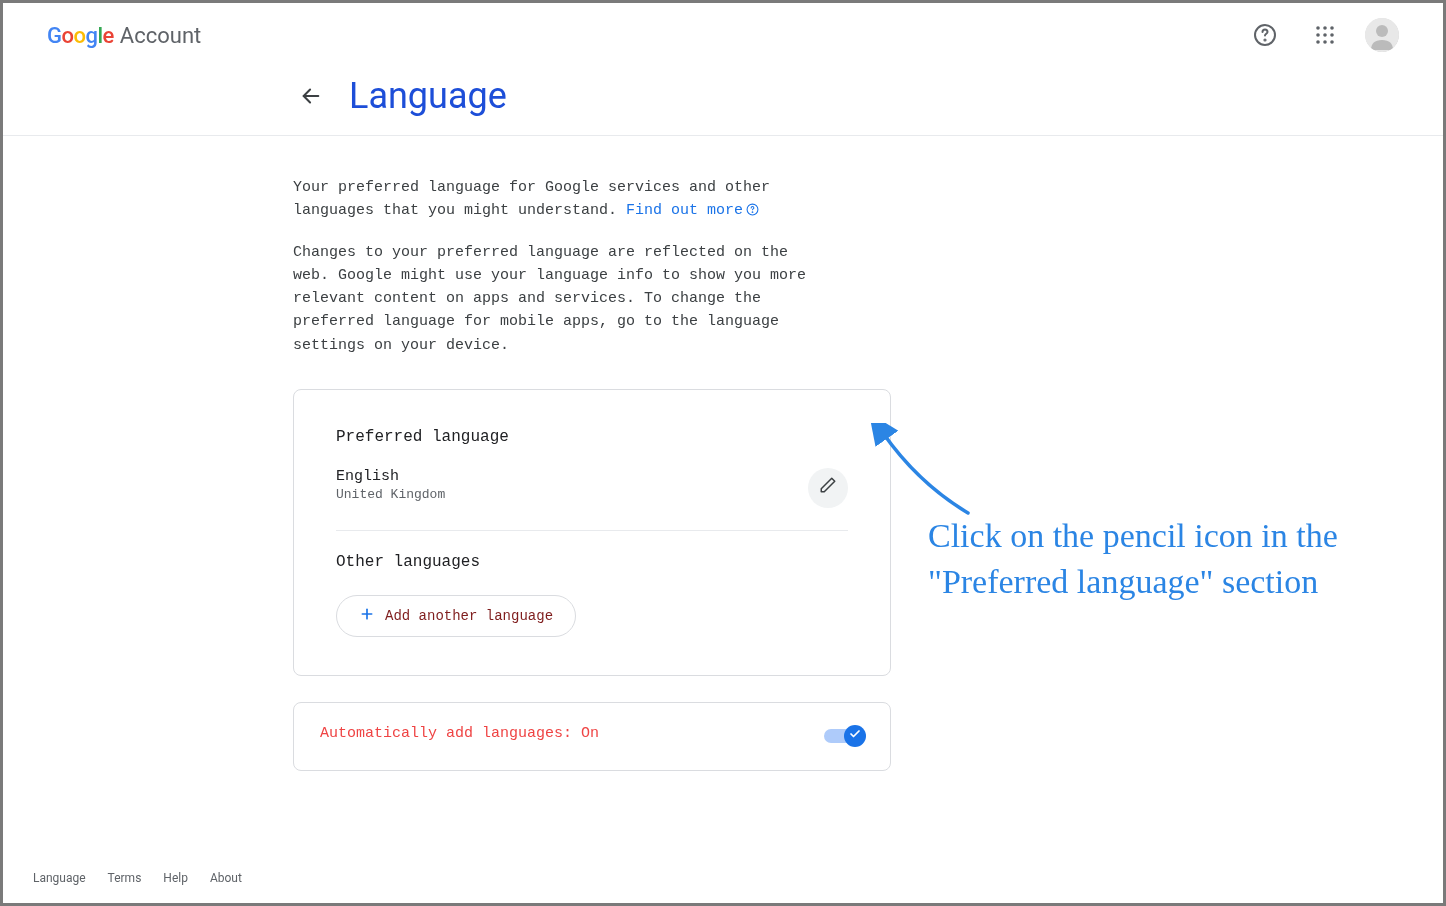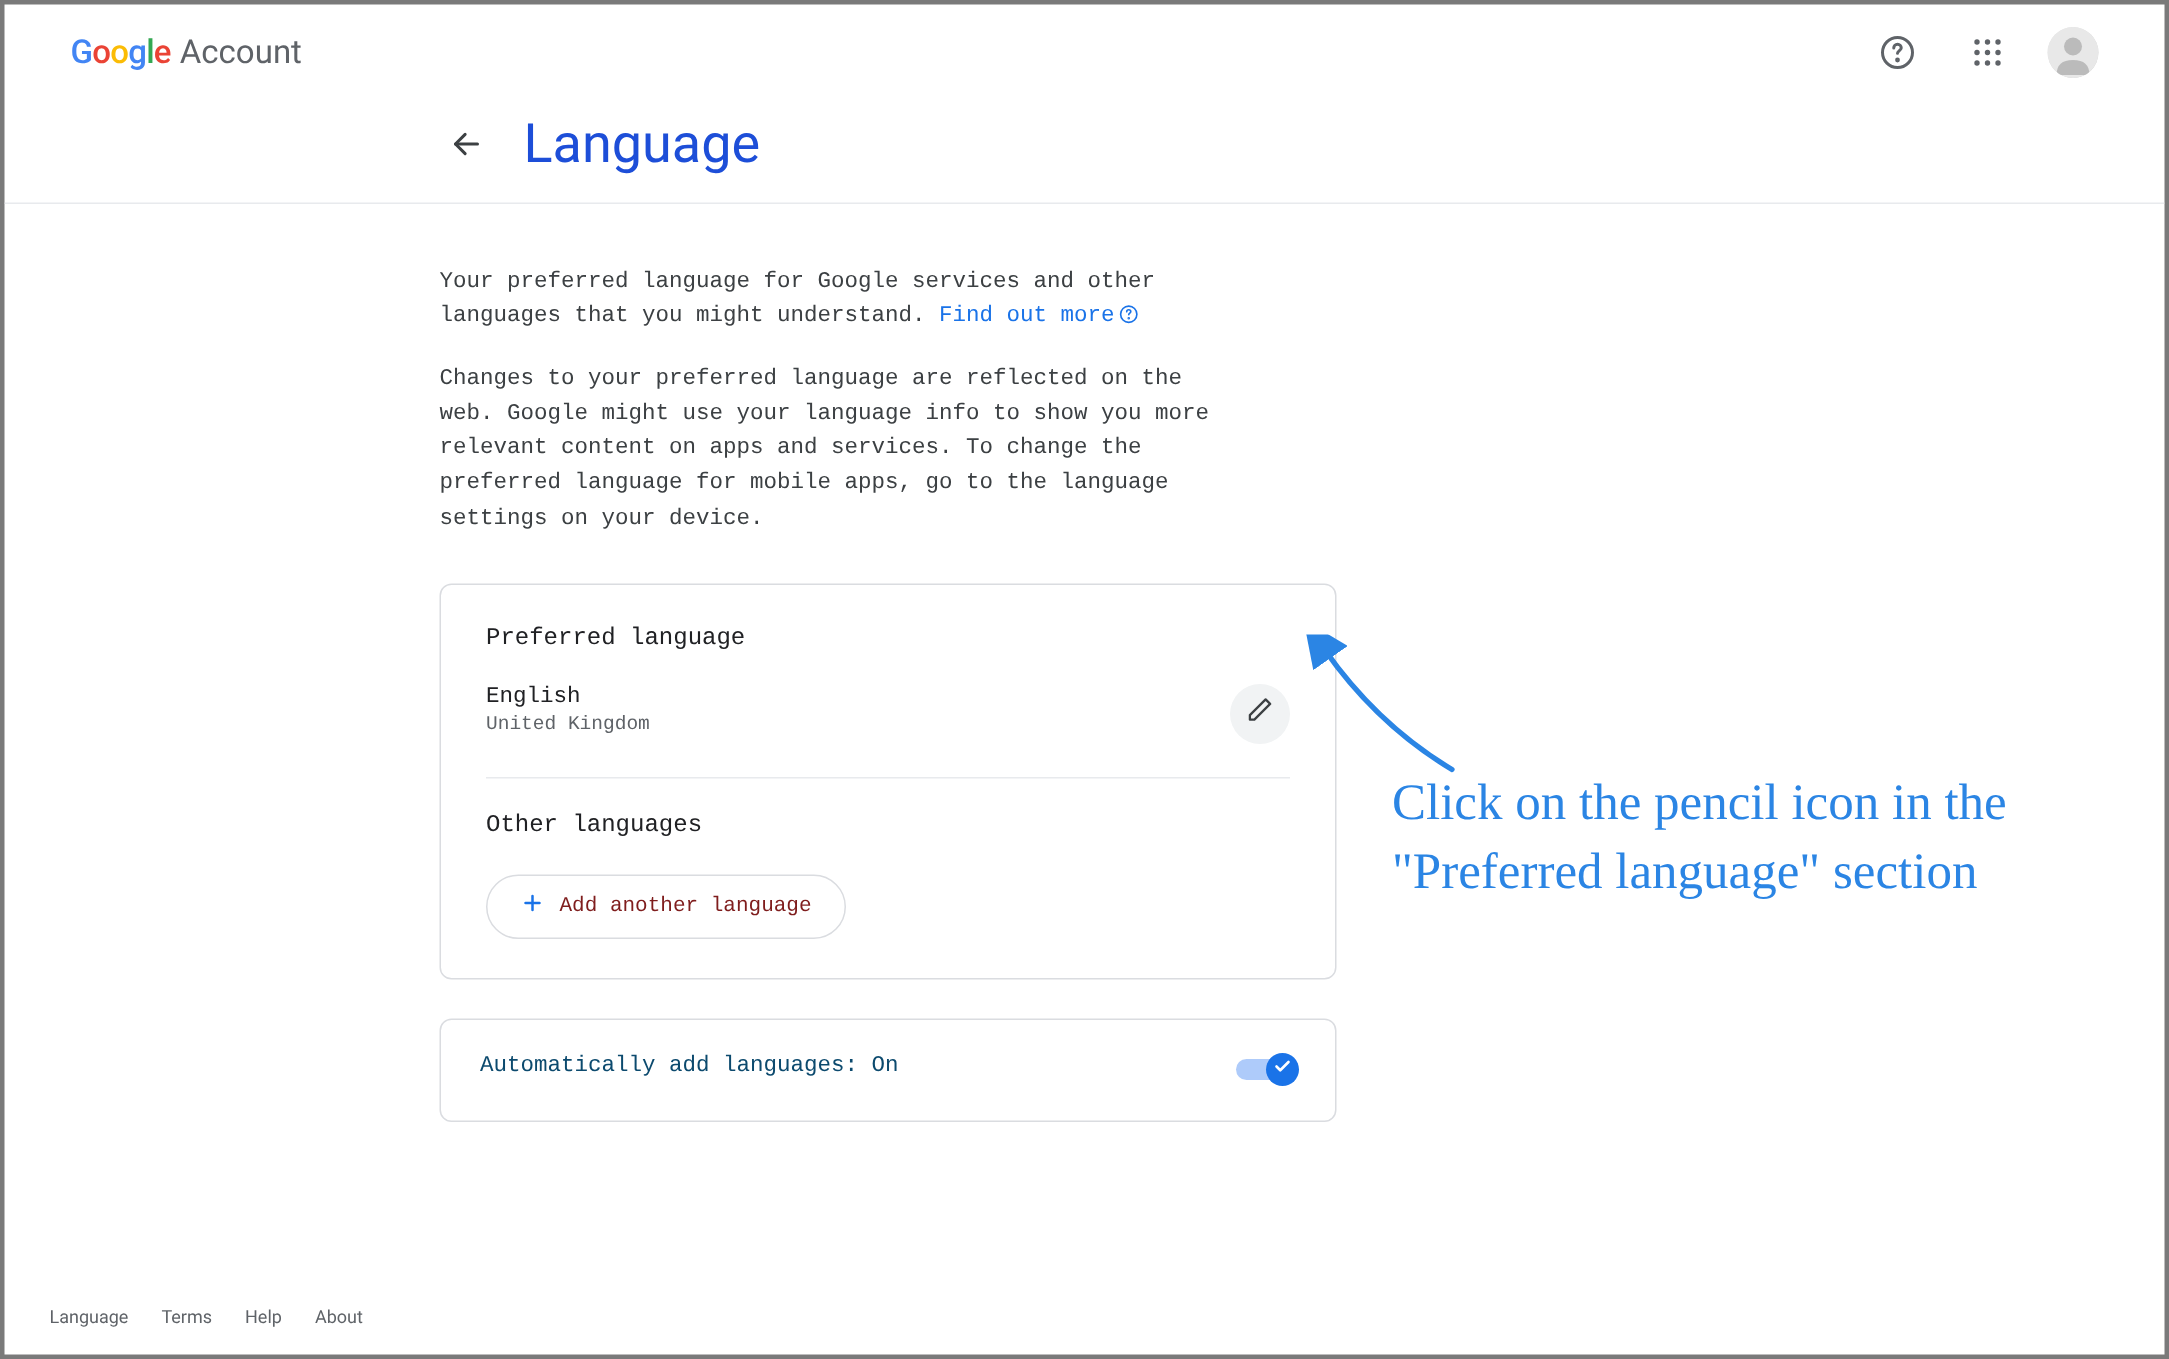--- a/index.html
+++ b/index.html
@@ -119,21 +119,21 @@
       align-items: center;
       justify-content: center;
       width: 14px;
       height: 14px;
       vertical-align: -2px;
       margin-left: 2px;
     }
     .card {
       border: 1px solid #dadce0;
       border-radius: 8px;
-      padding: 4px;
+      padding: 16px;
       margin-top: 32px;
       width: 598px;
     }
     .card-section {
       padding: 22px 26px;
     }
     .card-title {
       font-size: 16px;
       font-weight: 500;
       color: #202124;
@@ -186,21 +186,21 @@
       border-radius: 8px;
       padding: 22px 26px;
       margin-top: 26px;
       width: 598px;
       display: flex;
       justify-content: space-between;
       gap: 30px;
     }
     .auto-title {
       font-size: 15px;
-      color: #0c4a6e;
+      color: #ef4444;
       margin-bottom: 6px;
     }
     .auto-desc {
       font-size: 13px;
       color: #5f6368;
       line-height: 1.5;
       max-width: 480px;
     }
     .toggle {
       width: 40px;

